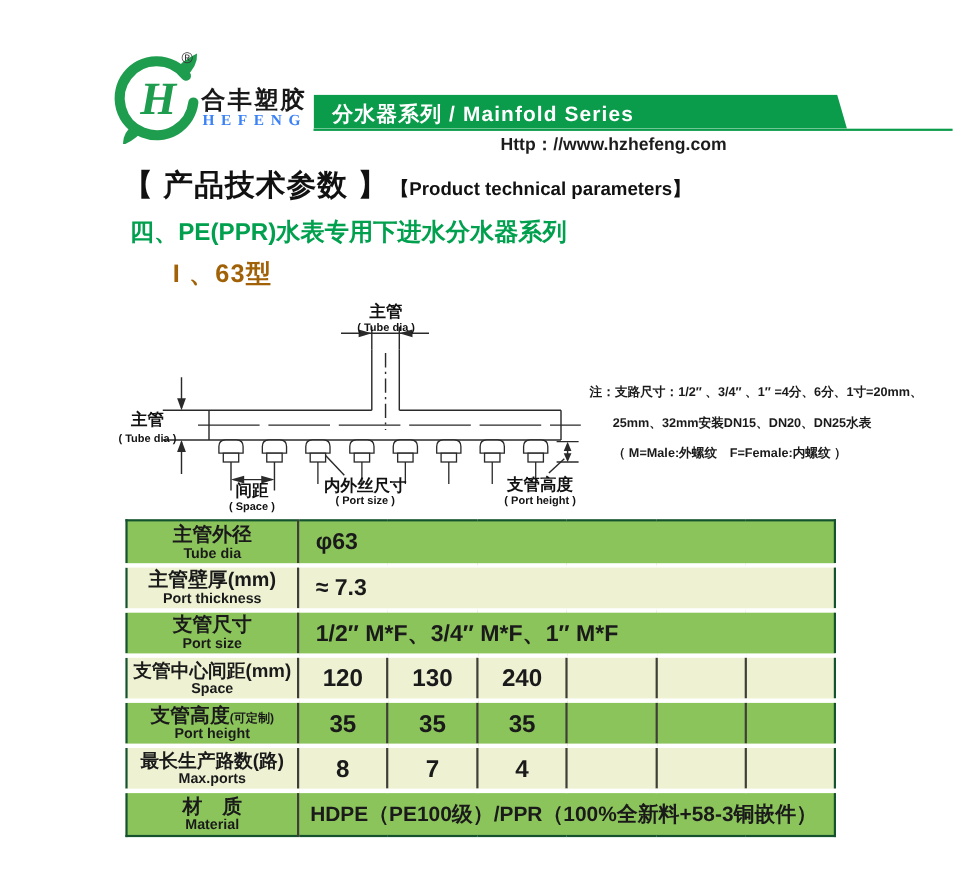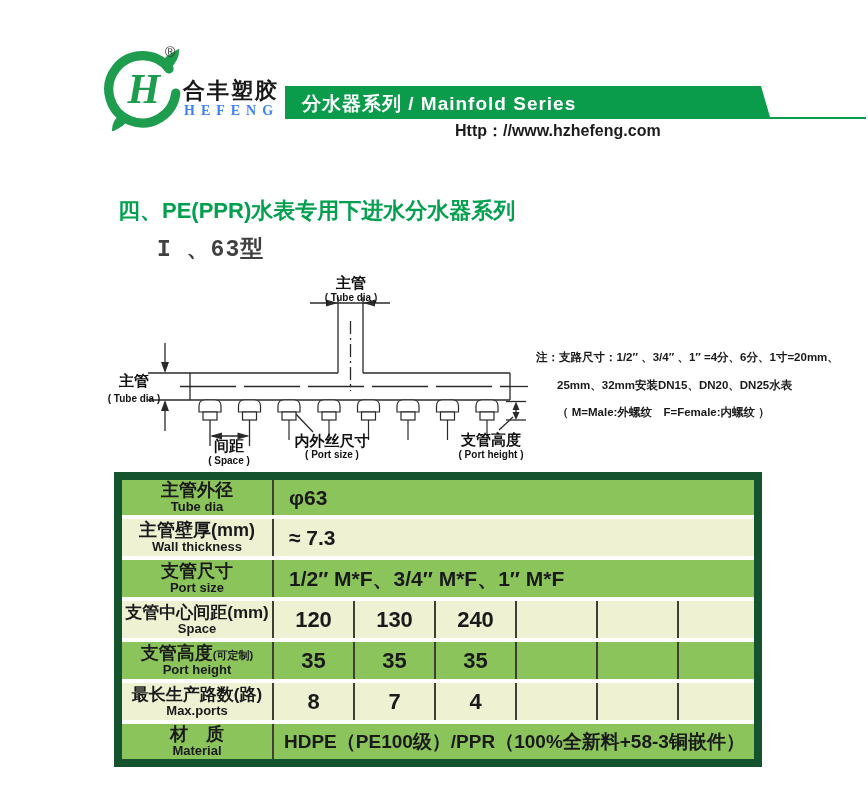--- a/index.html
+++ b/index.html
@@ -28,38 +28,38 @@
   #site-url { left:455px; top:121px; width:300px; text-align:left;
               font-size:16px; font-weight:600; color:#1c1c1c; }
 
   
   #heading { left:112px; top:150px; display:flex; align-items:baseline; color:#111; }
   #heading .big { font-size:27px; font-weight:bold; letter-spacing:1px; }
   #heading .small { font-size:17px; font-weight:bold; margin-left:2px; }
   #subheading { left:118px; top:196px; display:flex; align-items:baseline; color:#00a04e; }
   #subheading .big { font-size:22px; font-weight:bold; }
   #subheading .small { font-size:14px; font-weight:bold; margin-left:2px; }
-  #model-line { left:157px; top:233px; font-size:23px; font-weight:600; color:#404040;
-                font-family:Liberation Mono, monospace; letter-spacing:1px; }
+  #model-line { left:157px; top:233px; font-size:23px; font-weight:600; color:#a16207;
+                font-family:Liberation Sans, sans-serif; letter-spacing:1px; }
 
   
   #diagram { left:98px; top:270px; }
   #diagram text { fill:#111; }
   .dlbl-cn { font-size:15px; font-weight:bold; }
   .dlbl-en { font-size:10px; font-weight:bold; }
 
   
   #notes { left:536px; top:344px; width:332px; font-size:11.5px; font-weight:bold;
            color:#1a1a1a; line-height:27.5px; }
   #notes .indent { padding-left:21px; }
 
   
   #spec-table { position:absolute; left:114px; top:472px; width:646px;
                 border-collapse:collapse; table-layout:fixed;
-                border:8px solid #14532d; }
+                border:2px solid #14532d; }
   #spec-table td { height:41px; vertical-align:middle; }
   #spec-table tr.sep td { border-top:4px solid #ffffff; }
   .rg { background:#8cc45c; }
   .rl { background:#eef2d3; }
   .hdr { text-align:center; line-height:1.12; border-right:2px solid #3f3f37; }
   .hdr .cn { font-size:18px; font-weight:bold; display:block; }
   .hdr .cn-sm { font-size:11px; font-weight:bold; }
   .hdr .en { font-size:13px; font-weight:600; display:block; }
   .vm { text-align:left; padding-left:15px; font-size:21px; font-weight:600; }
   .vm-sm { font-size:19px; padding-left:10px; }
@@ -79,20 +79,24 @@
   <div class="abs" id="reg-mark">®</div>
   <div class="abs" id="brand-cn">合丰塑胶</div>
   <div class="abs" id="brand-en">HEFENG</div>
 
   <div class="abs" id="banner">
     <span>分水器系列 / Mainfold Series</span>
   </div>
   <div class="abs" id="banner-underline"></div>
   <div class="abs" id="site-url">Http：//www.hzhefeng.com</div>
 
+  <div class="abs" id="heading">
+    <span class="big">【 产品技术参数 】</span>
+    <span class="small">【Product technical parameters】</span>
+  </div>
   <div class="abs" id="subheading">
     <span class="big">四、PE(PPR)水表专用下进水分水器系列</span>
   </div>
   <div class="abs" id="model-line">I 、63型</div>
 
   <svg class="abs" id="diagram" width="442" height="202" viewBox="0 0 442 202">
     <g stroke="#2a2a2a" stroke-width="1.3" fill="none">
 
       <line x1="212" y1="33" x2="292" y2="33"></line>
       <line x1="240" y1="27" x2="240" y2="48"></line>
@@ -209,21 +213,21 @@
         <tr class="rg">
       <td class="hdr">
         <span class="cn">主管外径</span>
         <span class="en">Tube dia</span>
       </td>
       <td class="vm" colspan="6">φ63</td>
     </tr>
     <tr class="rl sep">
       <td class="hdr">
         <span class="cn">主管壁厚(mm)</span>
-        <span class="en">Wall thickness</span>
+        <span class="en">Port thickness</span>
       </td>
       <td class="vm" colspan="6">≈ 7.3</td>
     </tr>
     <tr class="rg sep">
       <td class="hdr">
         <span class="cn">支管尺寸</span>
         <span class="en">Port size</span>
       </td>
       <td class="vm" colspan="6">1/2″ M*F、3/4″ M*F、1″ M*F</td>
     </tr>

